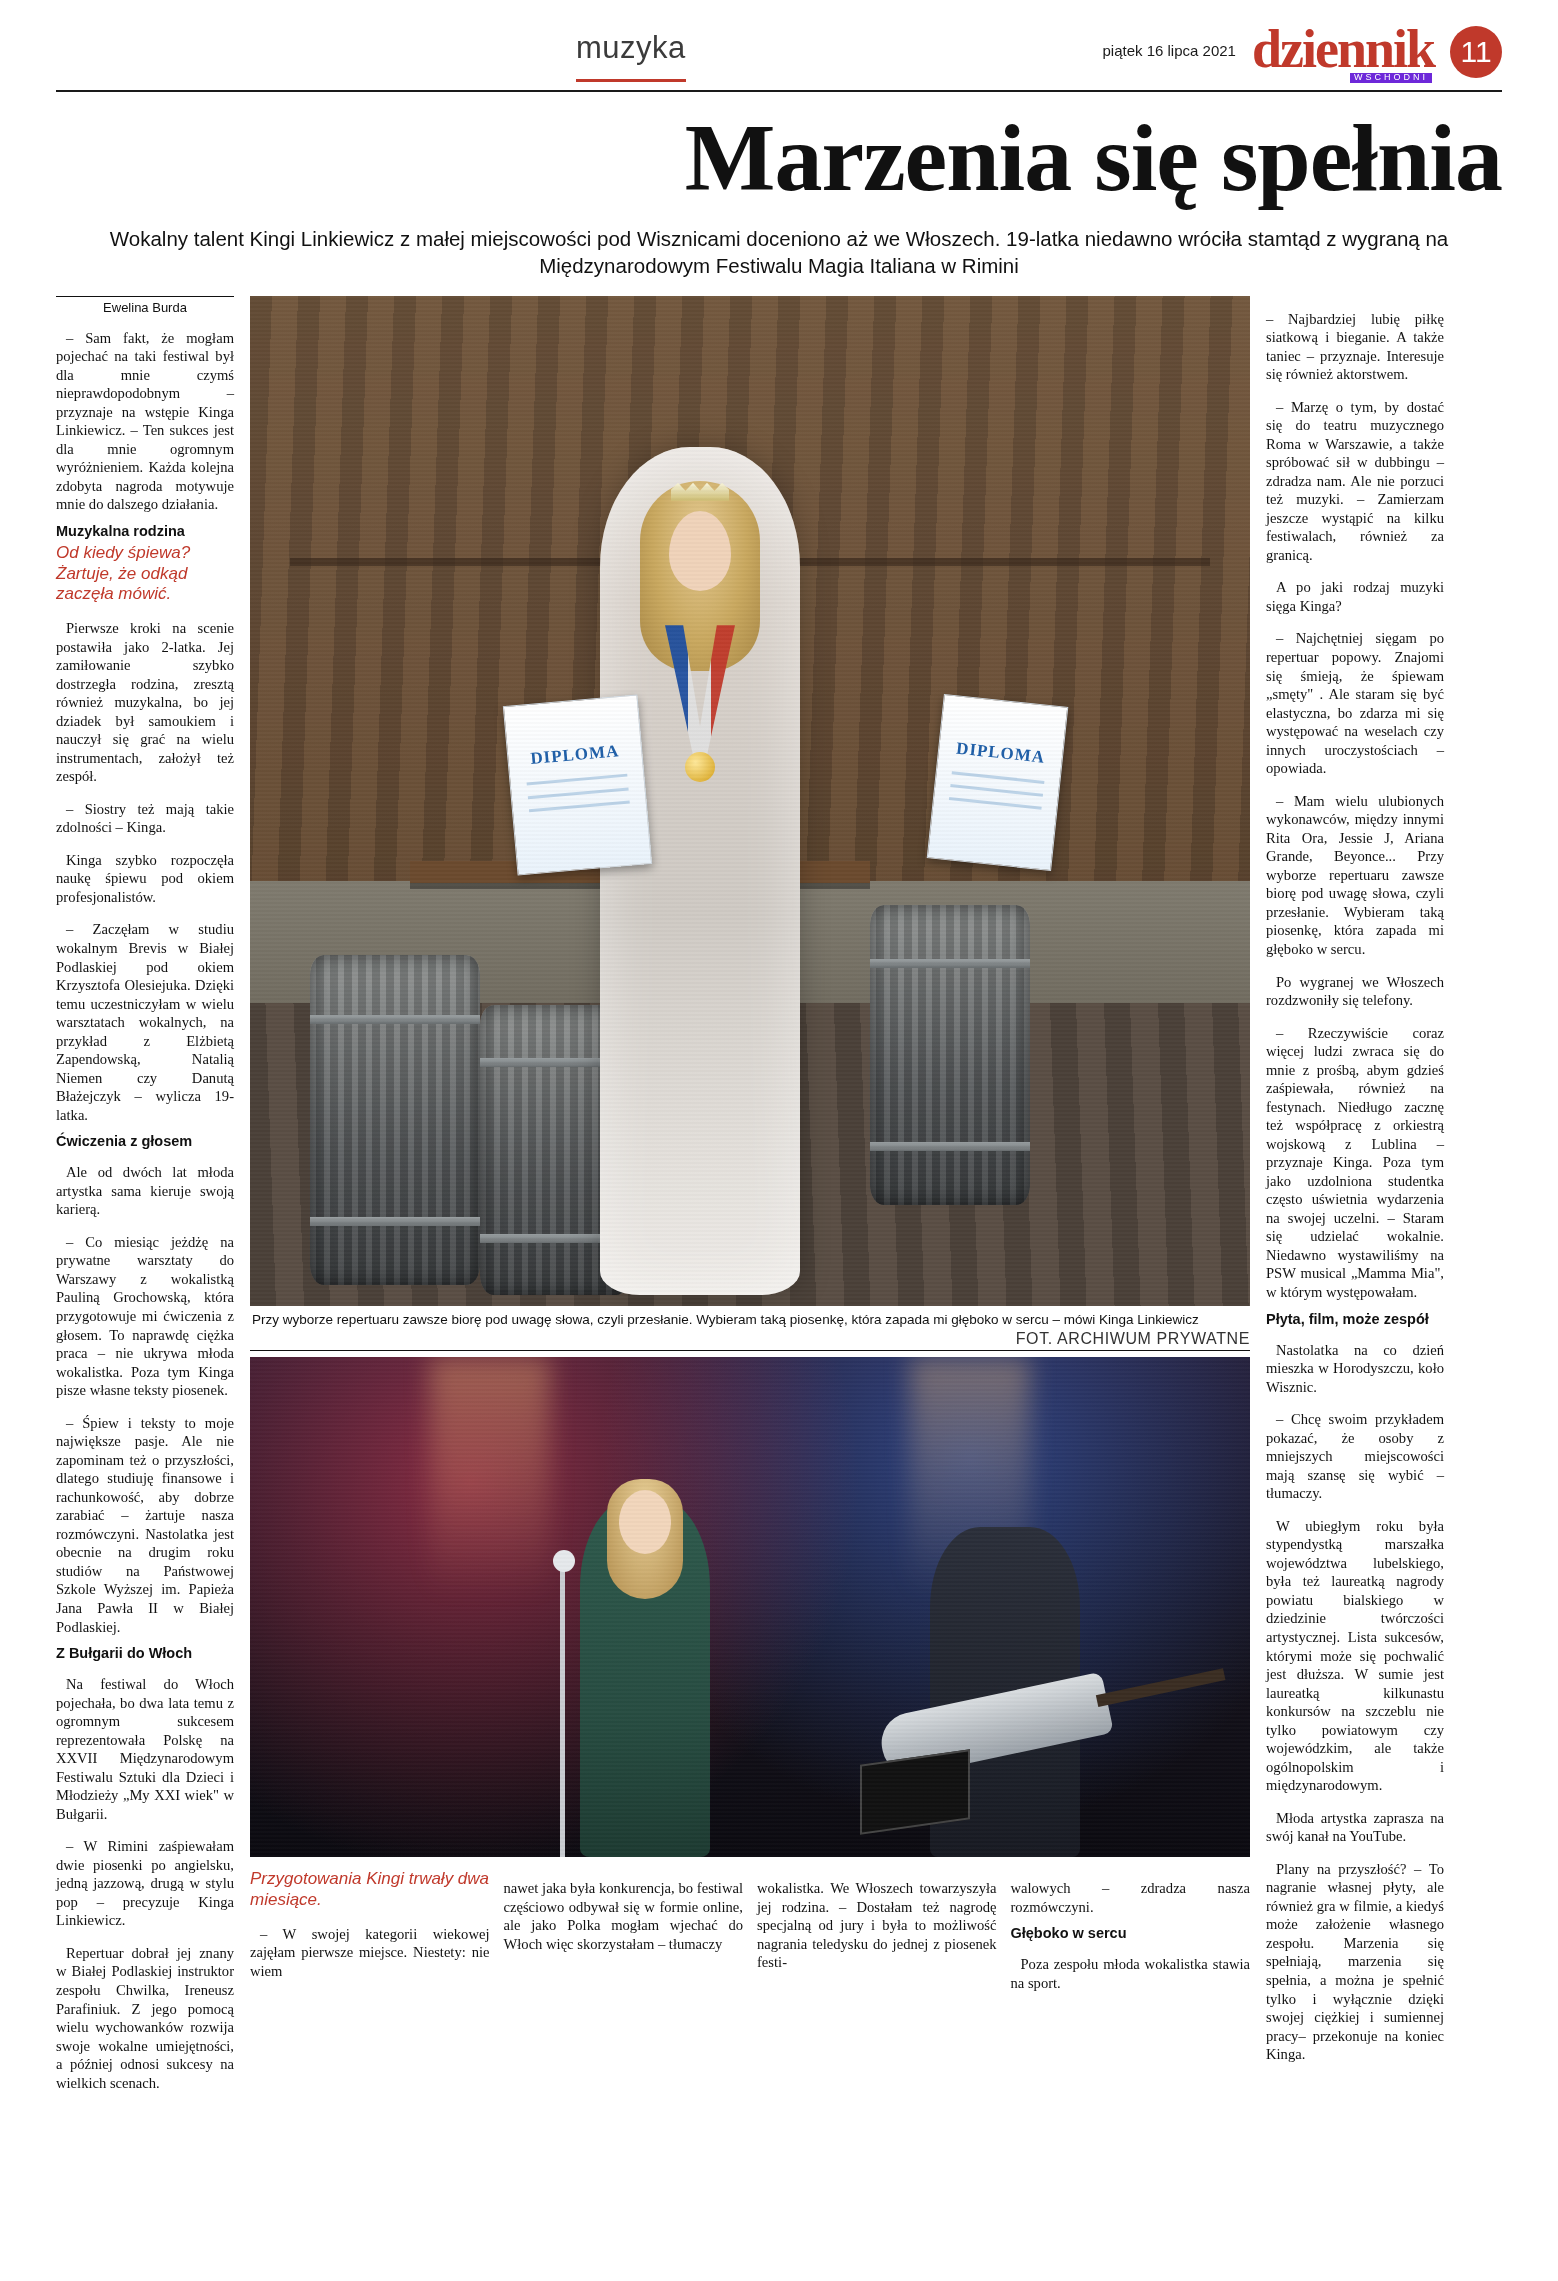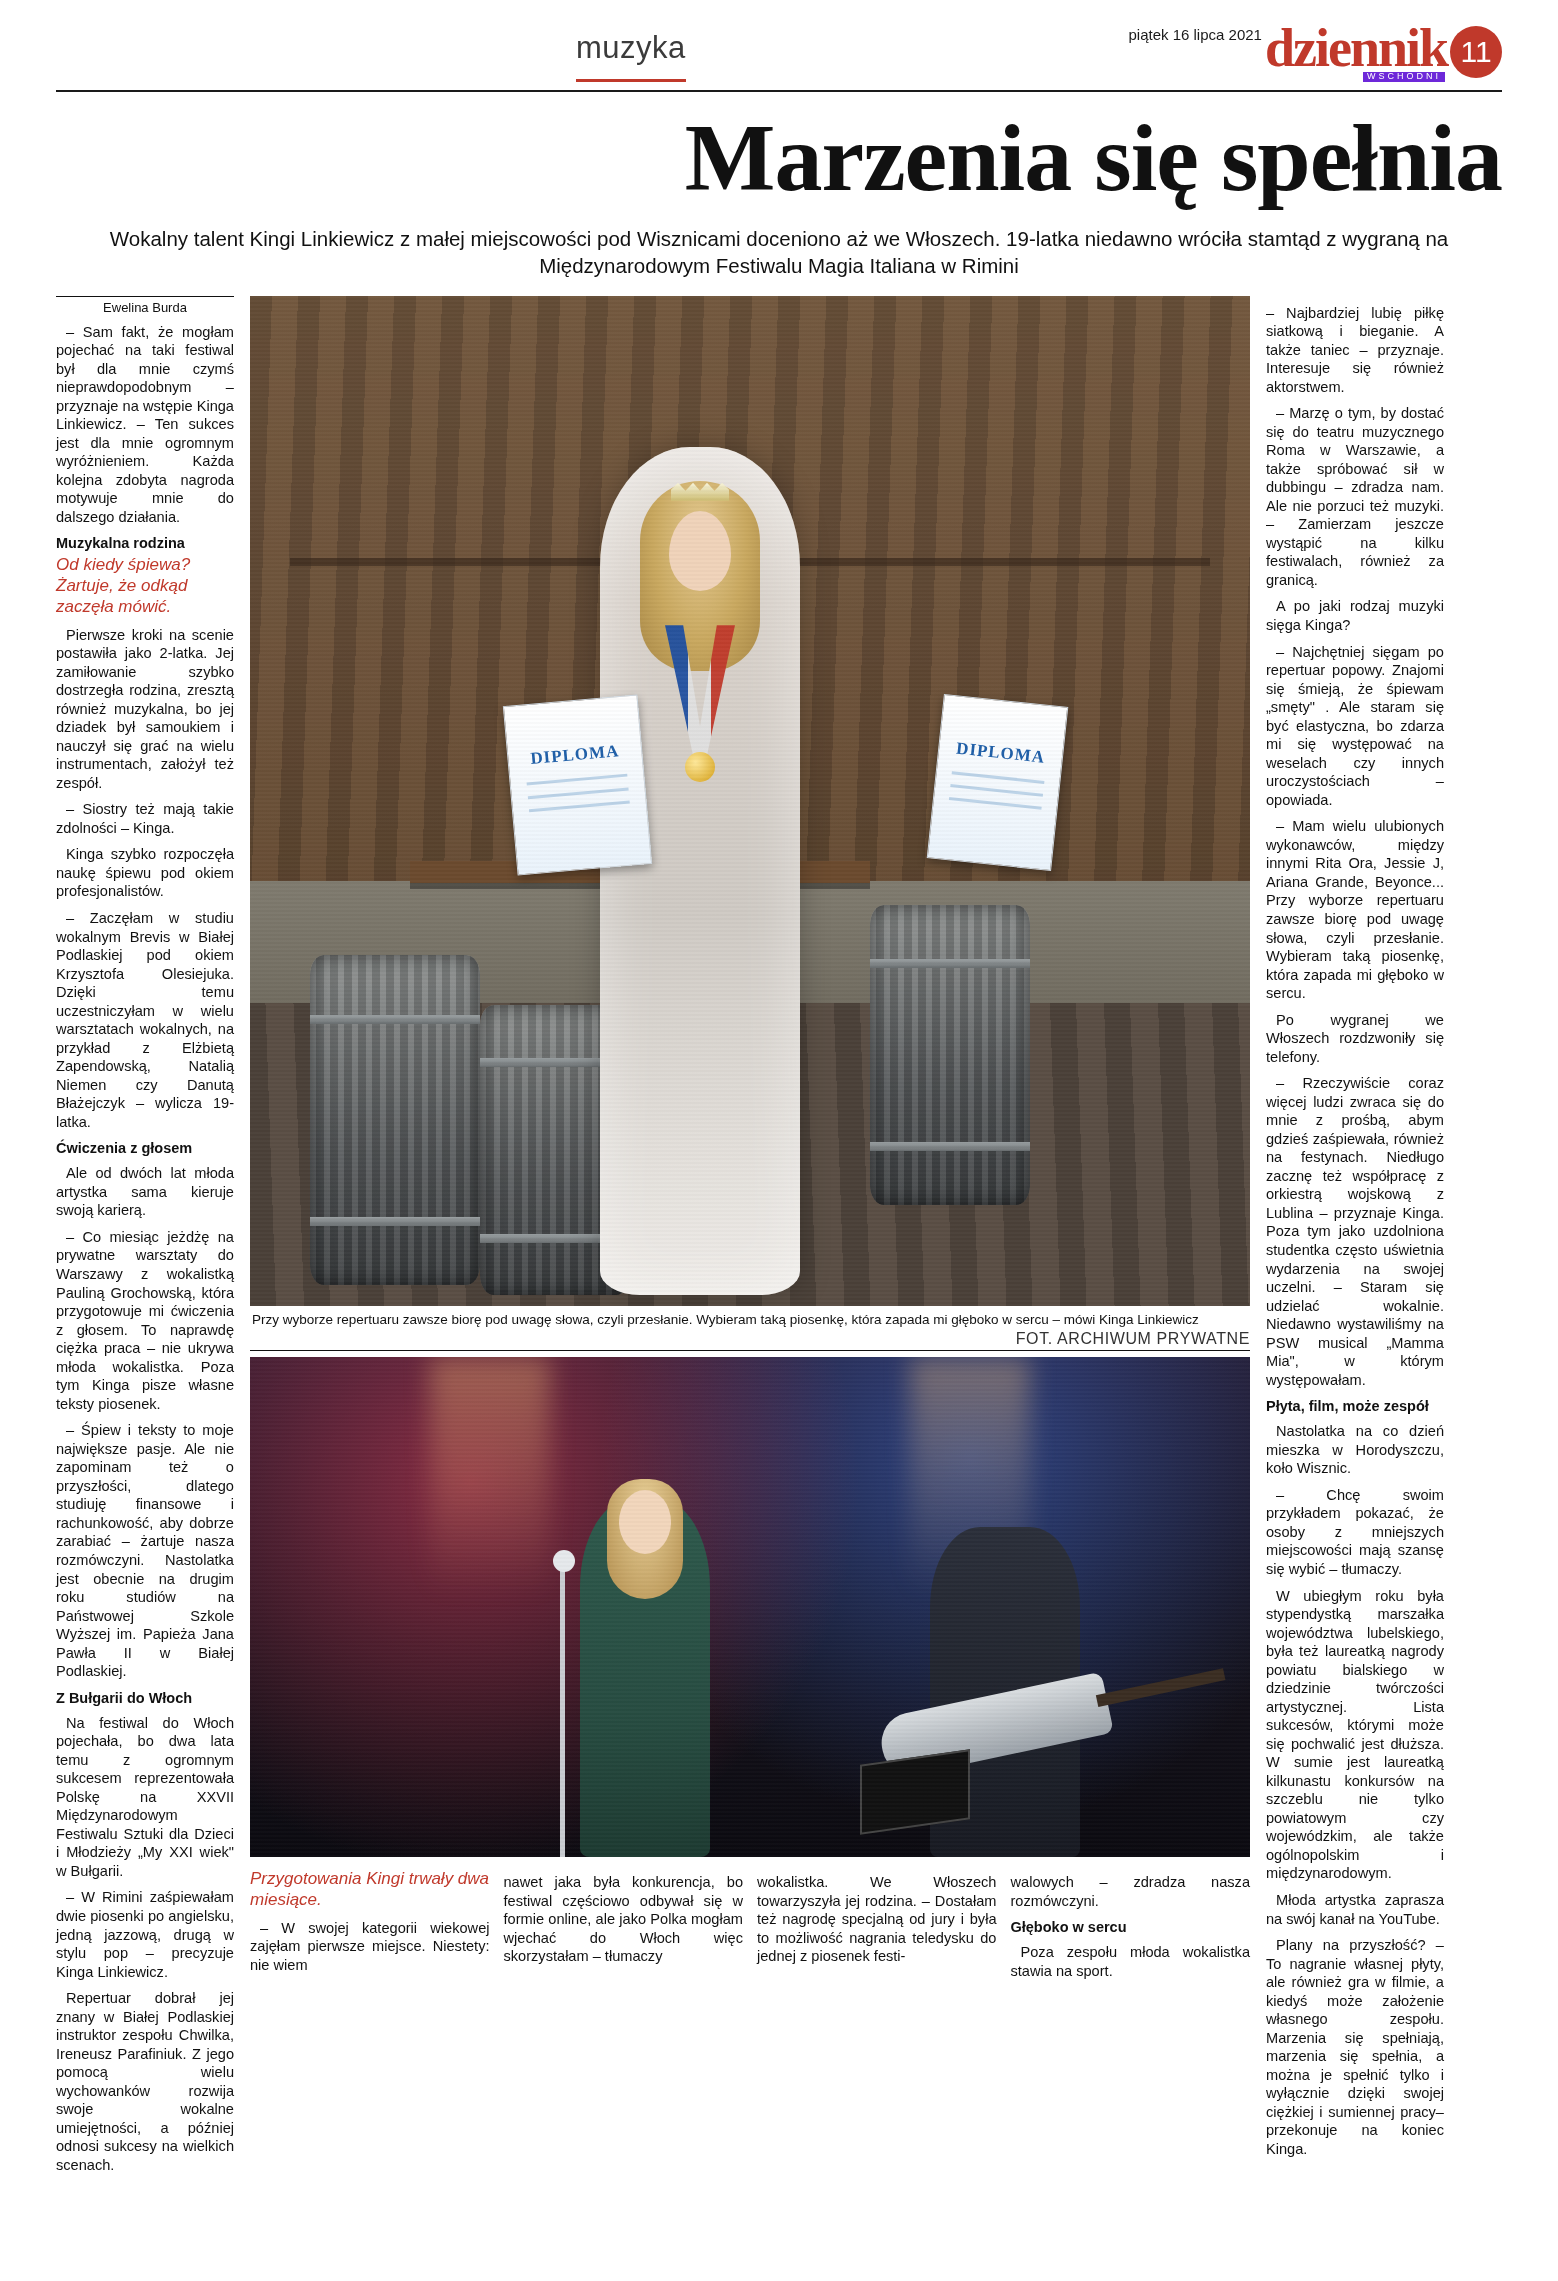--- a/index.html
+++ b/index.html
@@ -38,22 +38,22 @@
     position: relative;
     top: -2px;
   }
   .masthead-left .underline {
     display: inline-block;
     border-bottom: 3px solid #c0392b;
     padding-bottom: 13px;
   }
   .masthead-right {
     display: flex;
-    align-items: flex-start;
-    gap: 3px;
+    align-items: center;
+    gap: 16px;
   }
   .issue-date {
     font-family: "Liberation Sans", sans-serif;
     font-size: 15px;
     color: #1a1a1a;
     padding-bottom: 10px;
   }
   .brand {
     position: relative;
     display: flex;
@@ -124,25 +124,25 @@
   .byline {
     font-family: "Liberation Sans", sans-serif;
     font-size: 13px;
     text-align: center;
     border-top: 1px solid #111;
     padding-top: 3px;
     margin-bottom: 4px;
   }
 
   p.body {
-    font-family: Liberation Sans, sans-serif;
+    font-family: Liberation Serif, serif;
     font-size: 14.6px;
     line-height: 1.27;
     text-align: justify;
-    margin: 8px 0 2px 0;
+    margin: 14px 0 2px 0;
     text-indent: 10px;
     hyphens: auto;
   }
   p.body.nodent { text-indent: 0; }
 
   h3.sub {
     font-family: "Liberation Sans", sans-serif;
     font-size: 14.5px;
     font-weight: bold;
     margin: 9px 0 3px 0;

